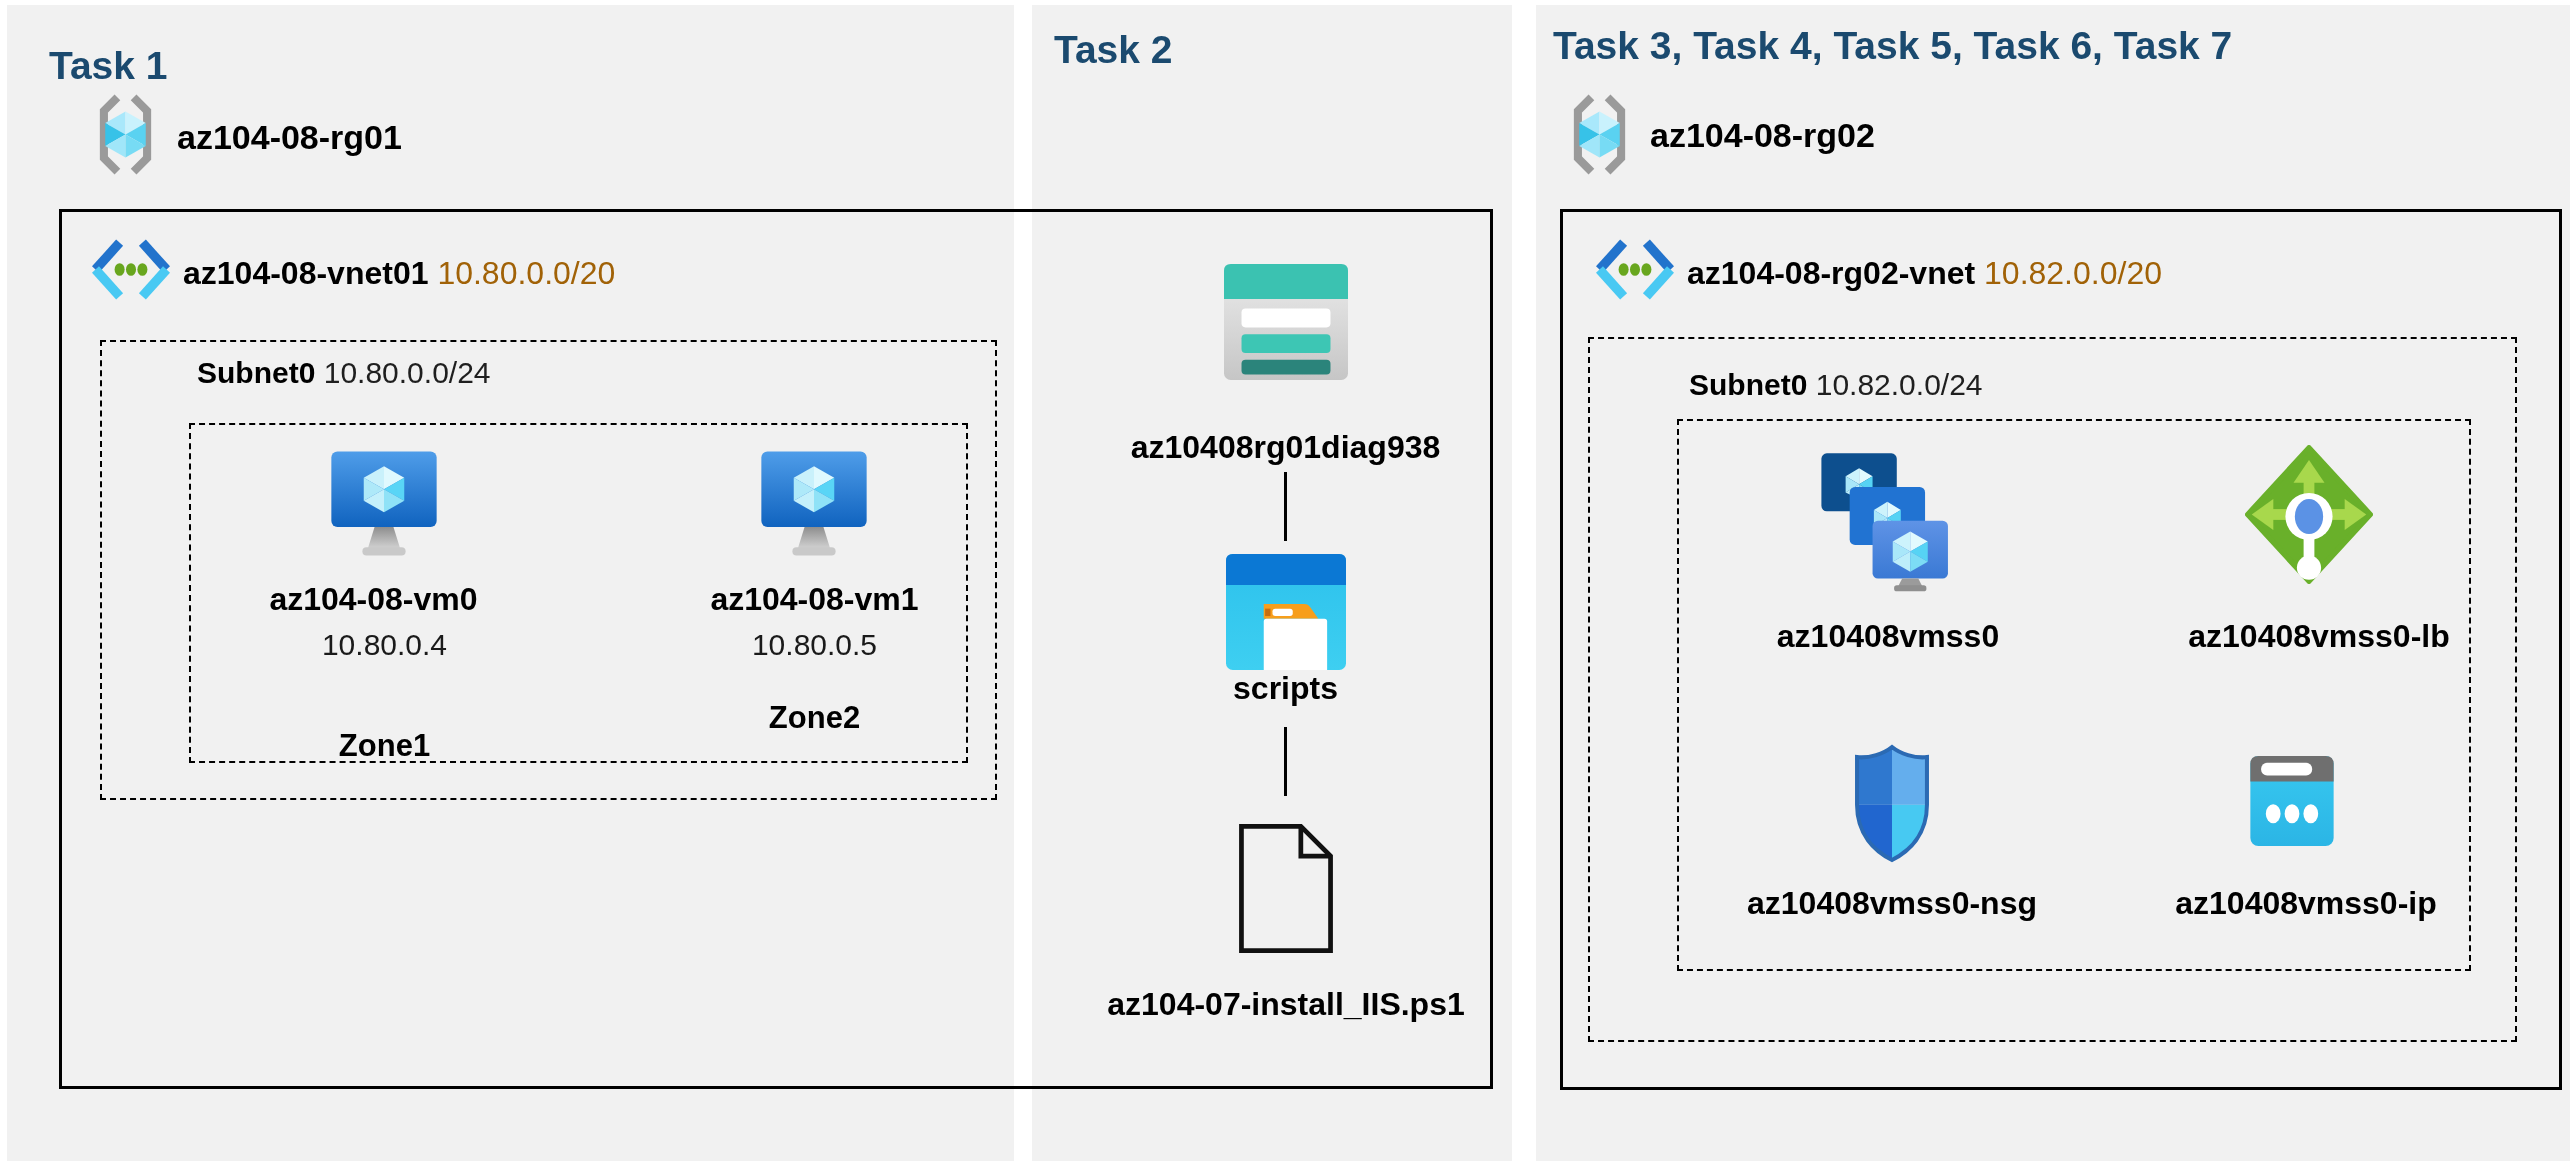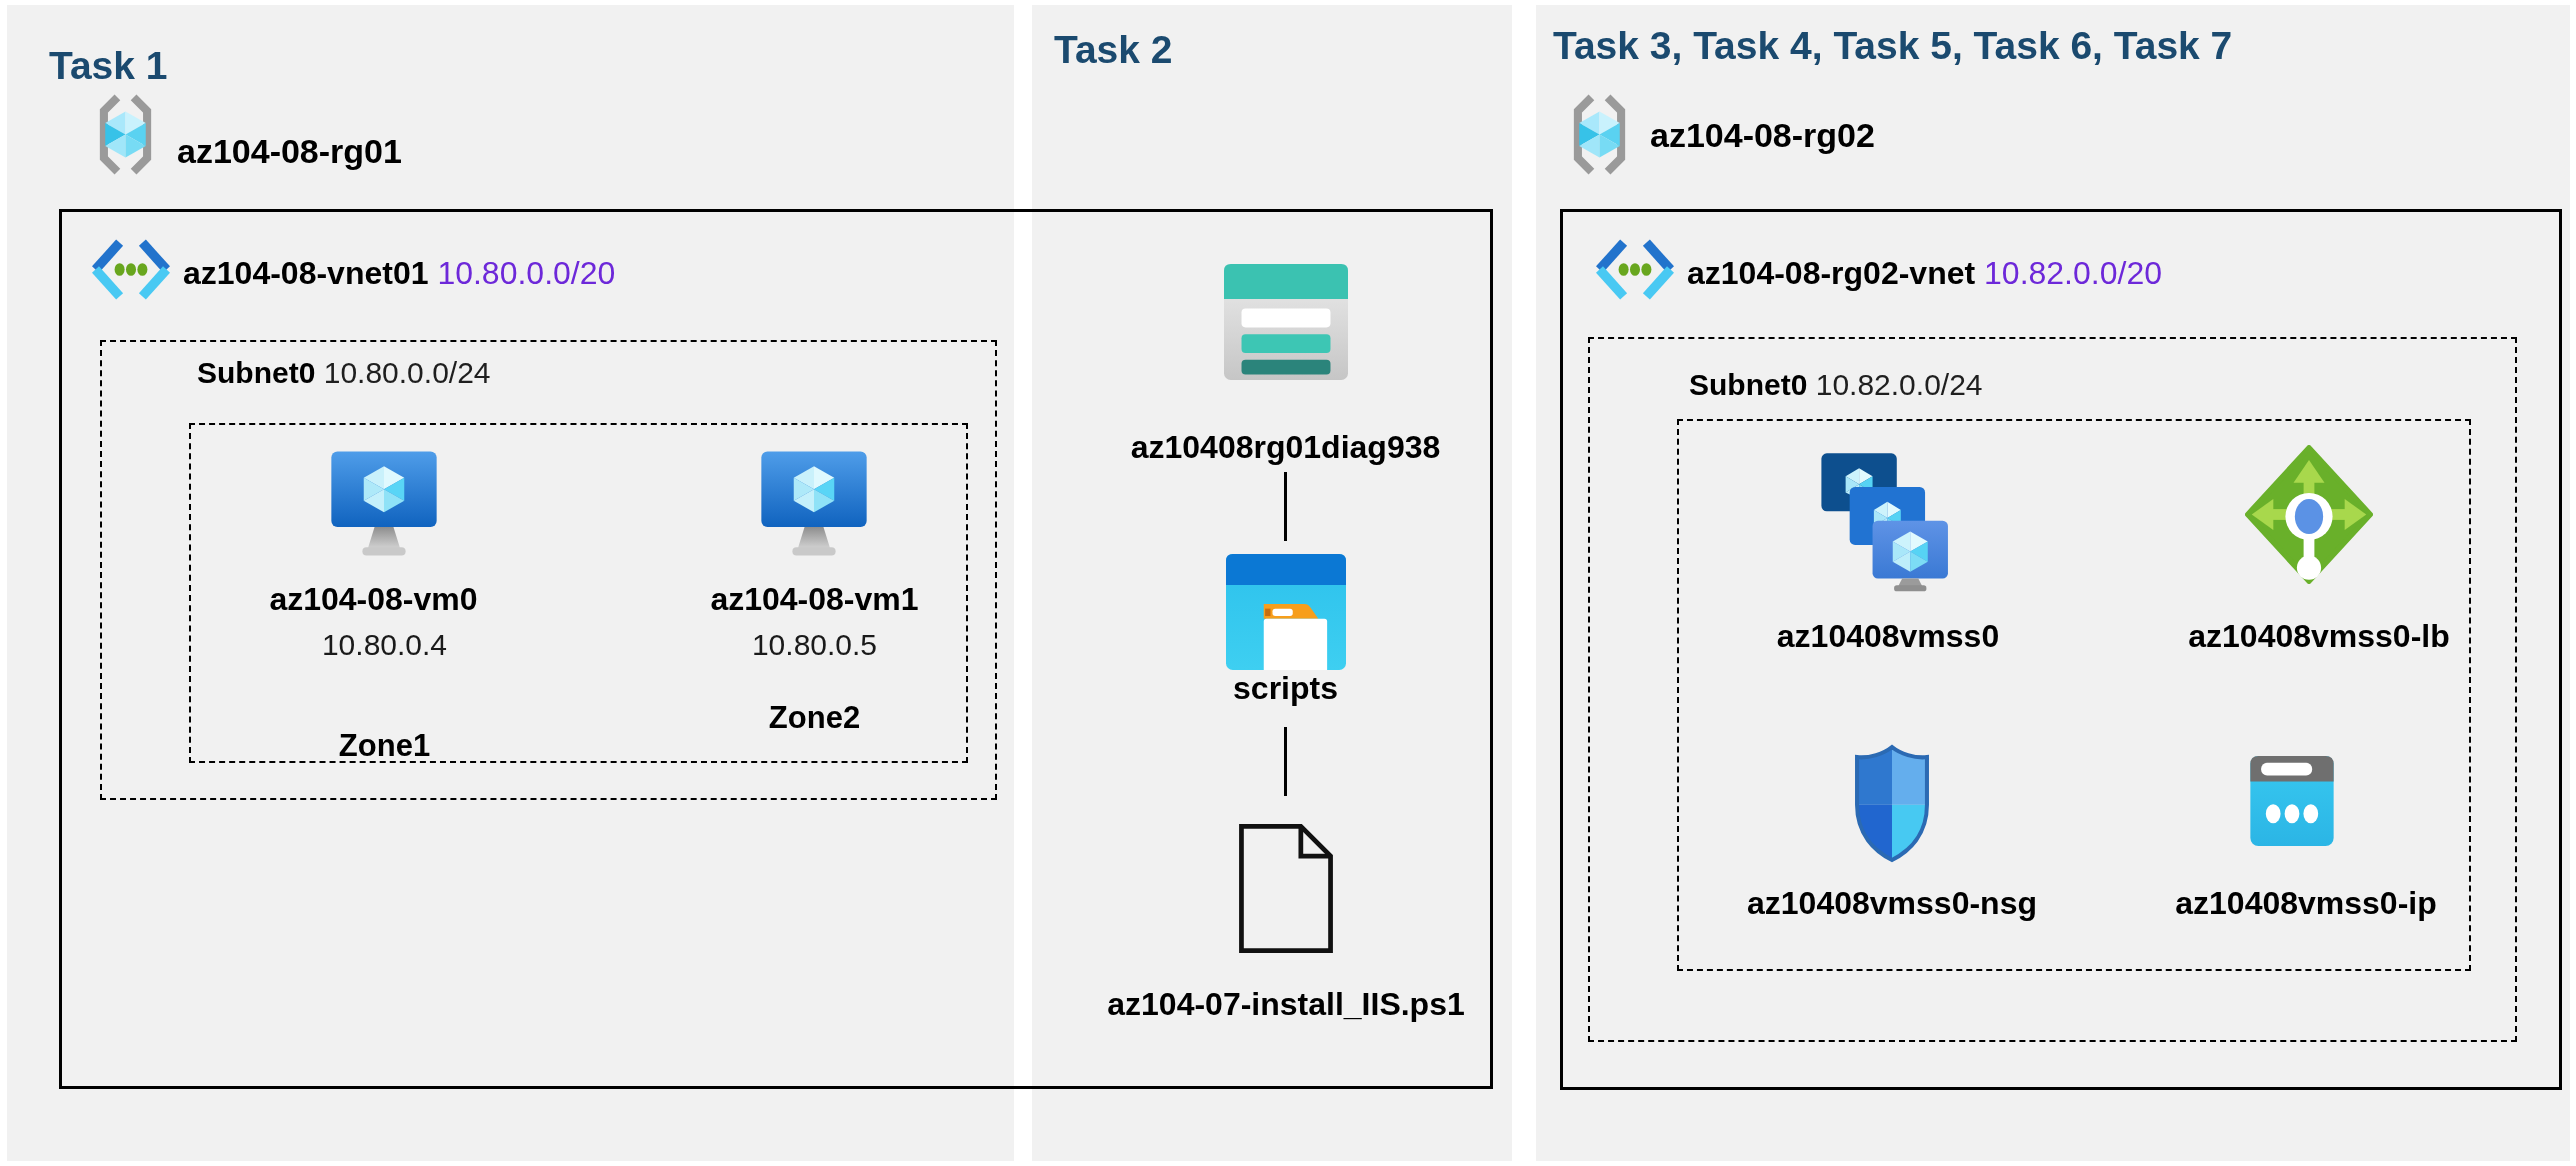--- a/index.html
+++ b/index.html
@@ -6,21 +6,21 @@
   #canvas{
     position:relative;width:2576px;height:1166px;overflow:hidden;
     font-family:"Liberation Sans", sans-serif;color:#000;background:#fff;
   }
   .panel{position:absolute;top:5.4px;height:1156px;background:#f1f1f1;}
   .task-title{position:absolute;font-size:39px;font-weight:700;color:#1b4a6f;white-space:nowrap;}
   .solid-box{position:absolute;border:3.4px solid #000;background:transparent;}
   .dashed-box{position:absolute;border:2.7px dashed #000;background:transparent;}
   .row-label{position:absolute;white-space:nowrap;font-size:32px;}
   .row-label .b{font-weight:700;}
-  .row-label .r{font-weight:400;color:#6d28d9;}
+  .row-label .r{font-weight:400;color:#a16207;}
   .rg-label{position:absolute;font-size:34px;font-weight:700;white-space:nowrap;}
   .subnet-label{position:absolute;font-size:30px;white-space:nowrap;}
   .subnet-label .b{font-weight:700;}
   .subnet-label .r{font-weight:400;color:#1f1f1f;}
   .node-label{position:absolute;font-size:32px;font-weight:700;text-align:center;white-space:nowrap;}
   .node-sub{position:absolute;font-size:30px;font-weight:400;color:#1a1a1a;text-align:center;white-space:nowrap;}
   .node-zone{position:absolute;font-size:31px;font-weight:700;text-align:center;white-space:nowrap;}
   .icon{position:absolute;}
   .vline{position:absolute;width:2.7px;background:#000;}
 </style>
@@ -38,21 +38,21 @@
   <svg class="icon" style="left:93px;top:94px;" width="65" height="81" viewBox="0 0 96 120">
     <path d="M36,5 L16,25 L16,95 L36,115" fill="none" stroke="#9a9a9a" stroke-width="12"></path>
     <path d="M60,5 L80,25 L80,95 L60,115" fill="none" stroke="#9a9a9a" stroke-width="12"></path>
     <polygon points="48,26 18,43 48,60" fill="#a9e8fb"></polygon>
     <polygon points="48,26 78,43 48,60" fill="#c9f2fd"></polygon>
     <polygon points="18,43 48,60 18,77" fill="#37c2e8"></polygon>
     <polygon points="78,43 48,60 78,77" fill="#5ad2f1"></polygon>
     <polygon points="18,77 48,60 48,94" fill="#a0e6f9"></polygon>
     <polygon points="78,77 48,60 48,94" fill="#77dbf4"></polygon>
   </svg>
-  <div class="rg-label" style="left:177px;top:132px;">az104-08-rg01</div>
+  <div class="rg-label" style="left:177px;top:118px;">az104-08-rg01</div>
 
   <div class="solid-box" style="left:59px;top:209px;width:1428px;height:874px;"></div>
 
   <svg class="icon" style="left:90px;top:236px;" width="82" height="67" viewBox="0 0 122 100">
     <path d="M44,10 L8,50" stroke="#2273cc" stroke-width="14" fill="none"></path>
     <path d="M8,50 L44,90" stroke="#49c9f3" stroke-width="14" fill="none"></path>
     <path d="M78,10 L114,50" stroke="#2273cc" stroke-width="14" fill="none"></path>
     <path d="M114,50 L78,90" stroke="#49c9f3" stroke-width="14" fill="none"></path>
     <ellipse cx="44" cy="50" rx="7.5" ry="9.5" fill="#68a61e"></ellipse>
     <ellipse cx="61" cy="50" rx="7.5" ry="9.5" fill="#68a61e"></ellipse>

